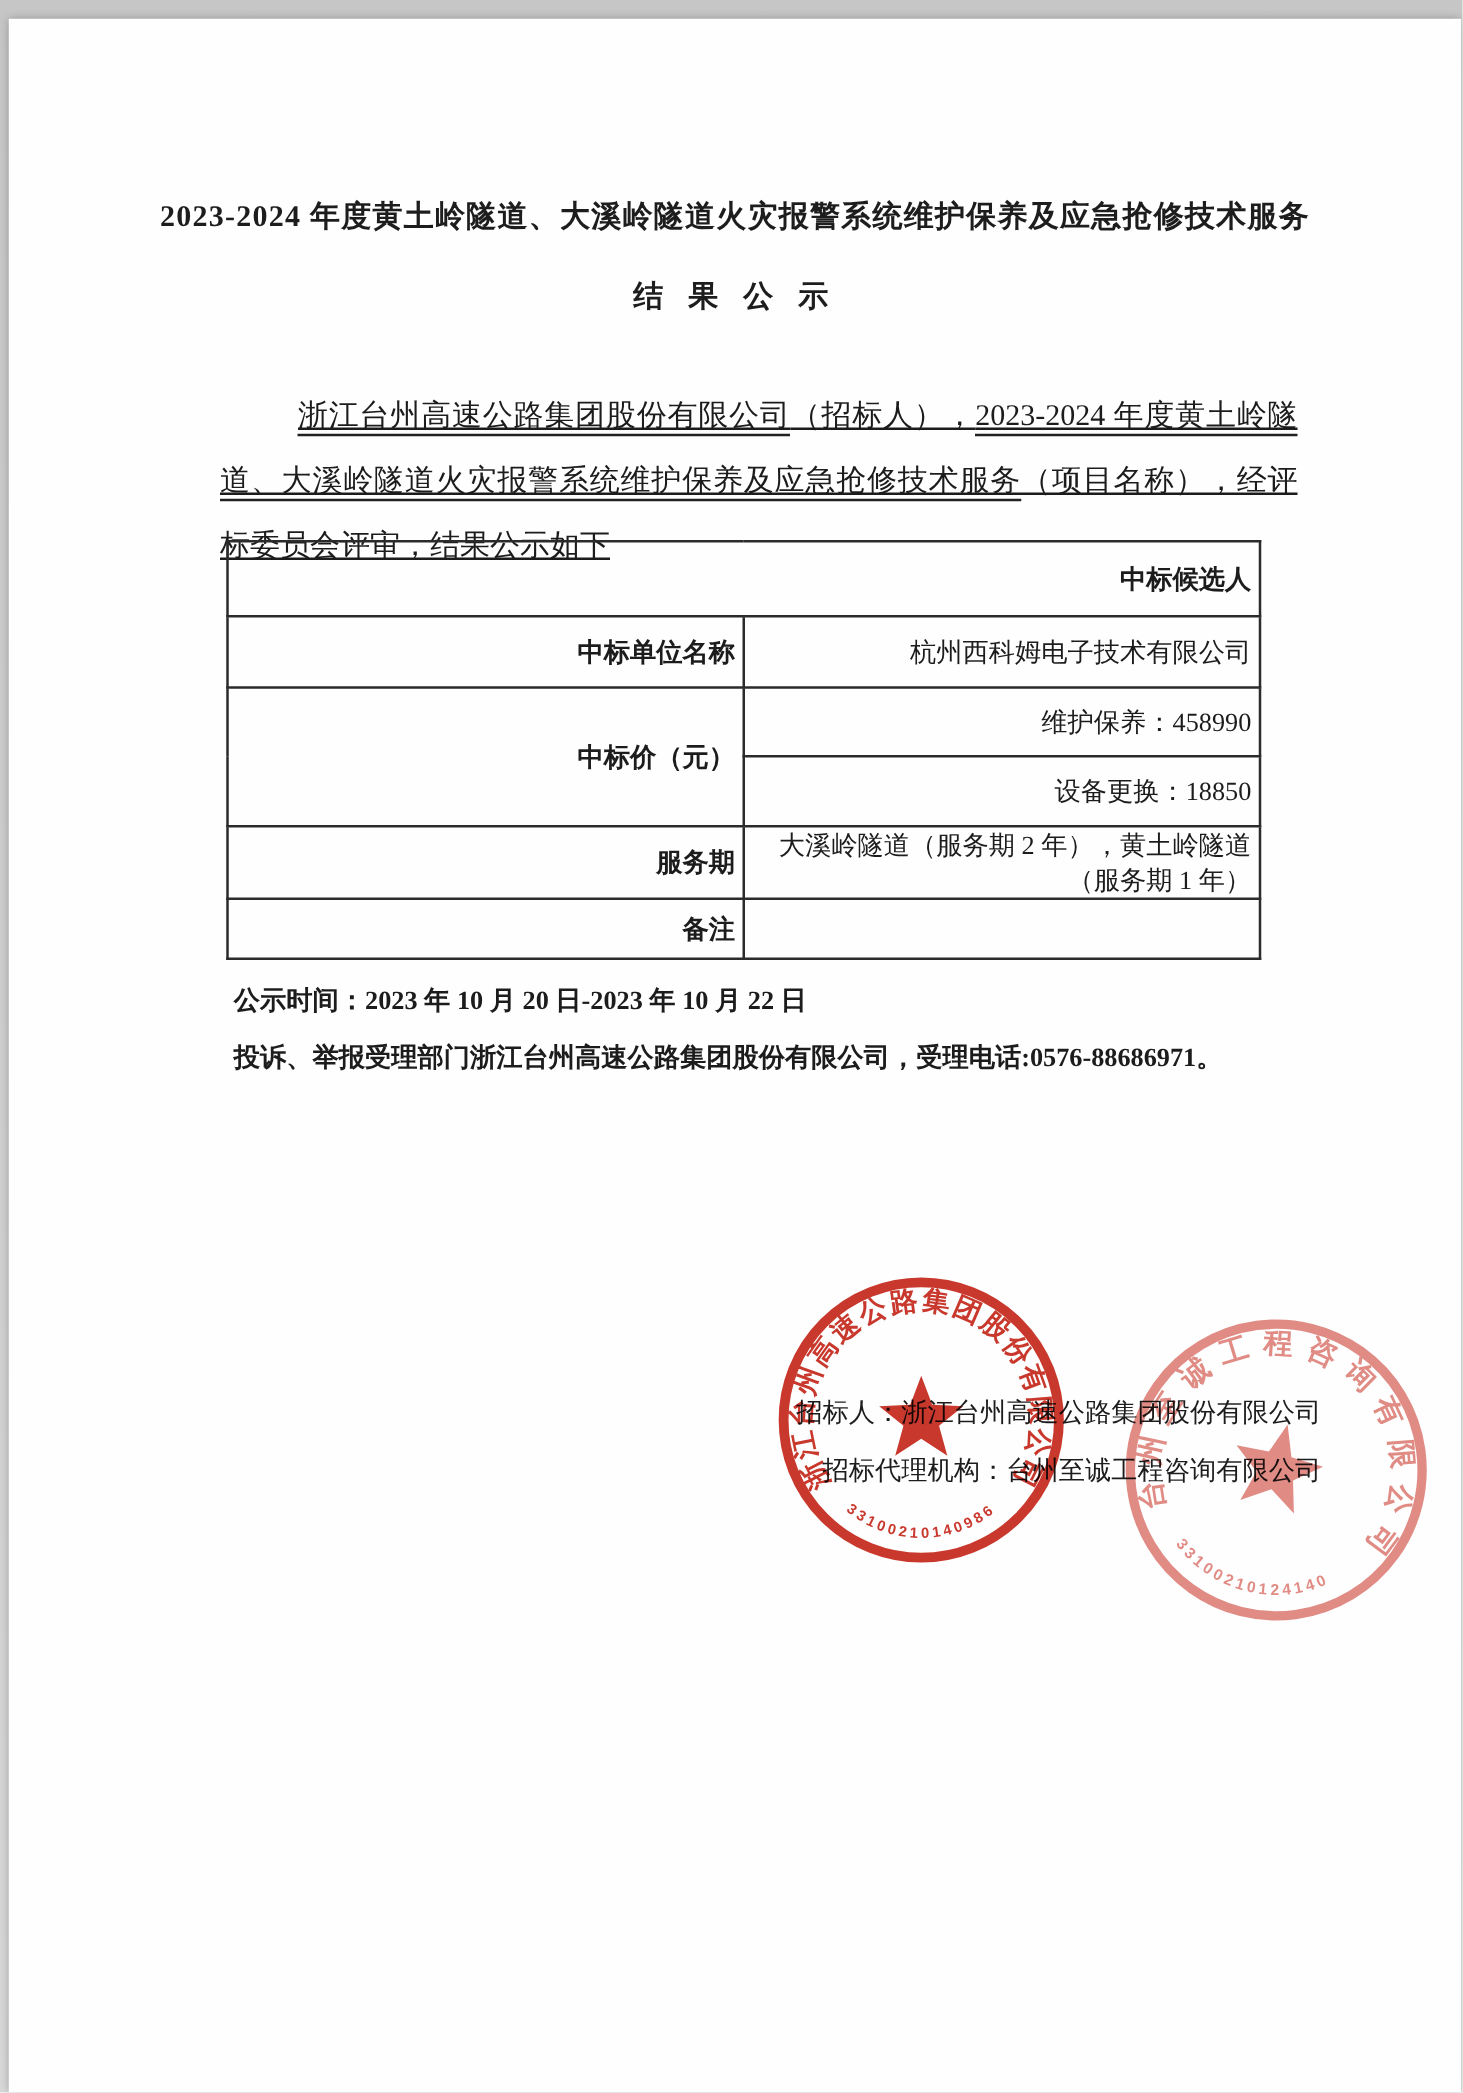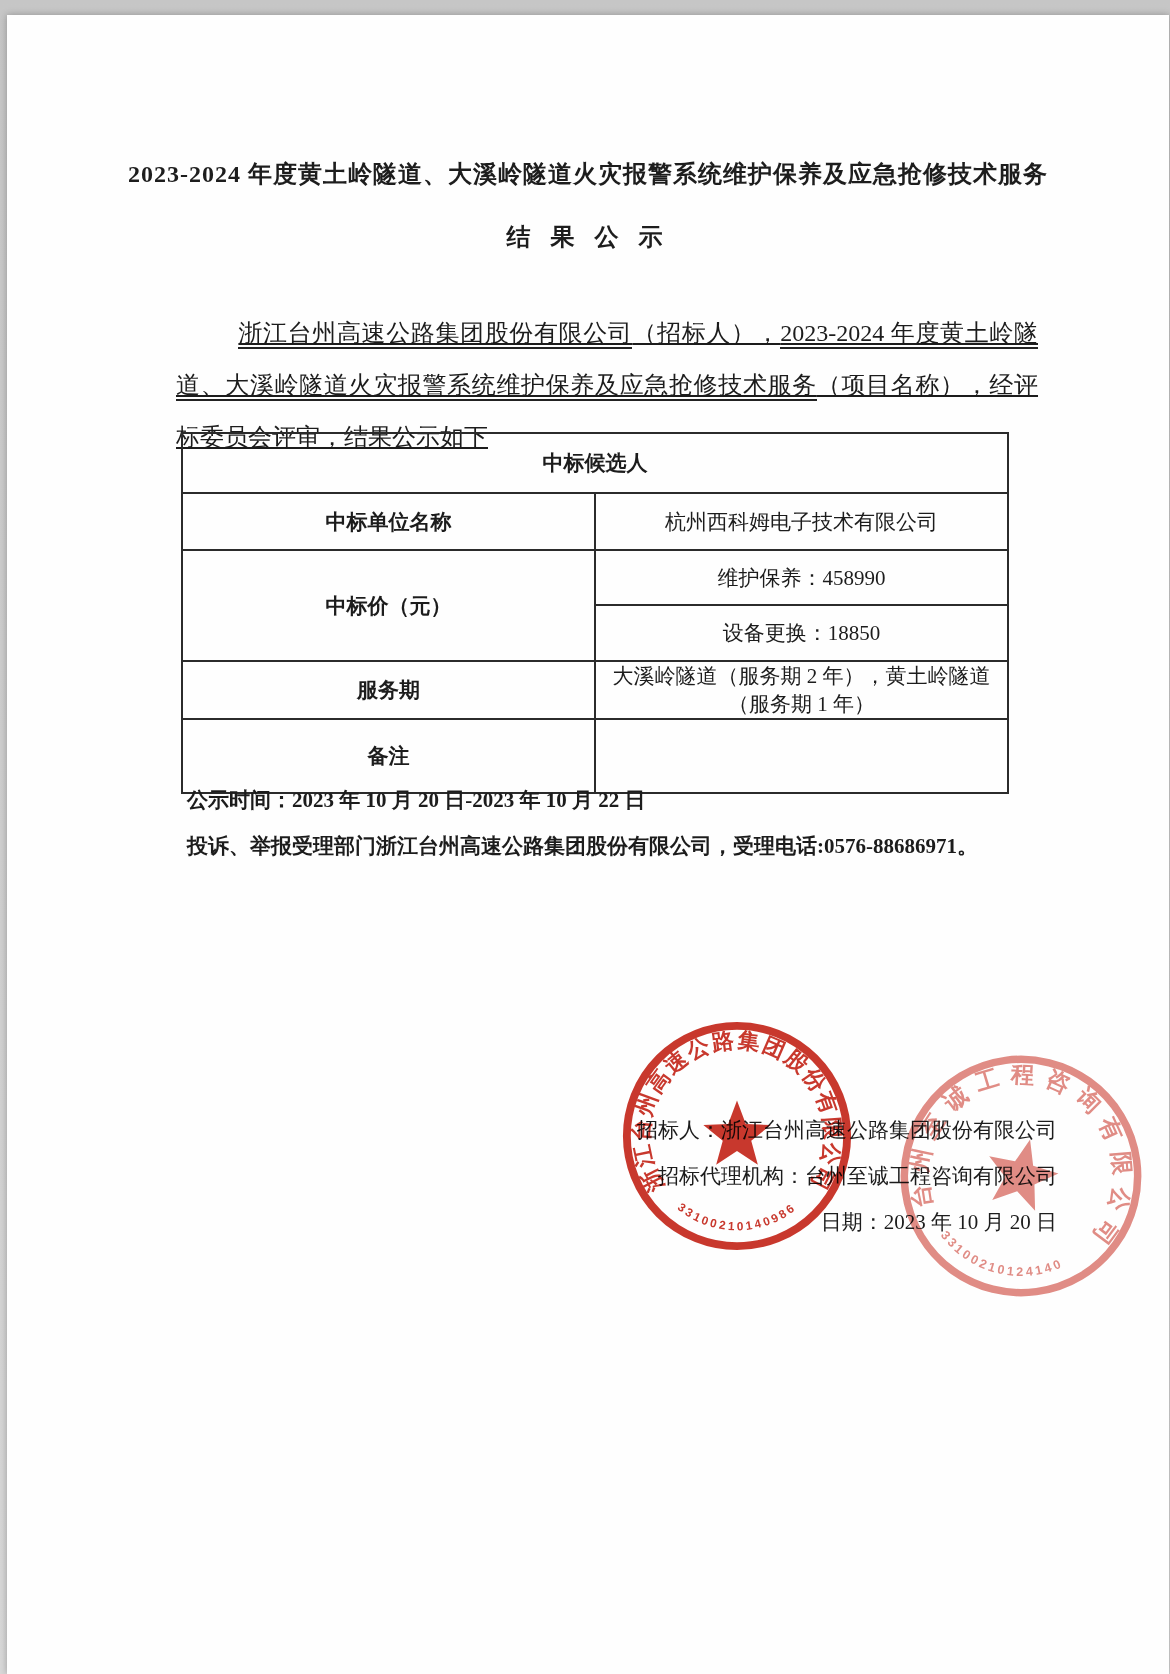--- a/index.html
+++ b/index.html
@@ -32,27 +32,27 @@
     font-size:24px; line-height:52px; text-align:justify;
     text-indent:2.6em; color:#1c1c1c;text-decoration:underline;
   }
   .u{ border-bottom:2px solid #222; padding-bottom:1px; }
   table.result{
     position:absolute; top:417px; left:174px; width:828px;
     border-collapse:collapse; table-layout:fixed;
     font-size:21px; color:#1c1c1c;
   }
   table.result td, table.result th{
-    border:2px solid #2b2b2b; text-align:center; vertical-align:middle;
+    border:2px solid #2b2b2b; text-align:right; vertical-align:middle;
     padding:0 6px; font-weight:normal;
   }
   table.result .lbl{ font-weight:bold; width:157px; }
   table.result th{ font-weight:bold; height:60px; }
   .rh1{ height:57px; } .rh2{ height:55px; } .rh3{ height:56px; }
-  .rh4{ height:56px;padding-left:20px; } .rh5{ height:74px;border-radius:30px; }
+  .rh4{ height:56px;padding-left:20px; } .rh5{ height:48px;border-radius:30px; }
   .notes{ position:absolute; top:772px; left:180px; width:840px; }
   .note-line{
     font-size:21px; font-weight:600; line-height:26px;
     margin-bottom:20px; color:#1c1c1c; white-space:nowrap;
   }
   .signature{
     position:absolute; top:1092px; right:112px;
     text-align:right; font-size:21px; line-height:46px; color:#1c1c1c;
   }
   .stamp{ position:absolute; mix-blend-mode:multiply; }
@@ -102,21 +102,20 @@
     </table>
 
   <div class="notes">
     <div class="note-line">公示时间：2023 年 10 月 20 日-2023 年 10 月 22 日</div>
     <div class="note-line">投诉、举报受理部门浙江台州高速公路集团股份有限公司，受理电话:0576-88686971。</div>
   </div>
 
   <div class="signature">
     <div>招标人：浙江台州高速公路集团股份有限公司</div>
     <div>招标代理机构：台州至诚工程咨询有限公司</div>
-    <div>日期：2023 年 10 月 20 日</div>
   </div>
 
   <svg class="stamp stamp-left" viewBox="0 0 300 300">
     <defs>
       <path id="arcTopL" d="M 58.3 214.2 A 112 112 0 1 1 241.7 214.2"></path>
       <path id="arcBotL" d="M 58.1 227.1 A 120 120 0 0 0 241.9 227.1"></path>
     </defs>
     <circle cx="150" cy="150" r="140" fill="none" stroke-width="10" stroke="#c5271b"></circle>
     <polygon points="150,105 161.2,134.6 192.8,136.1 168.1,155.9 176.5,186.4 150,169 123.5,186.4 131.9,155.9 107.2,136.1 138.8,134.6" fill="#c5271b"></polygon>
     <text font-size="28" letter-spacing="2.5" text-anchor="middle" fill="#c5271b">

